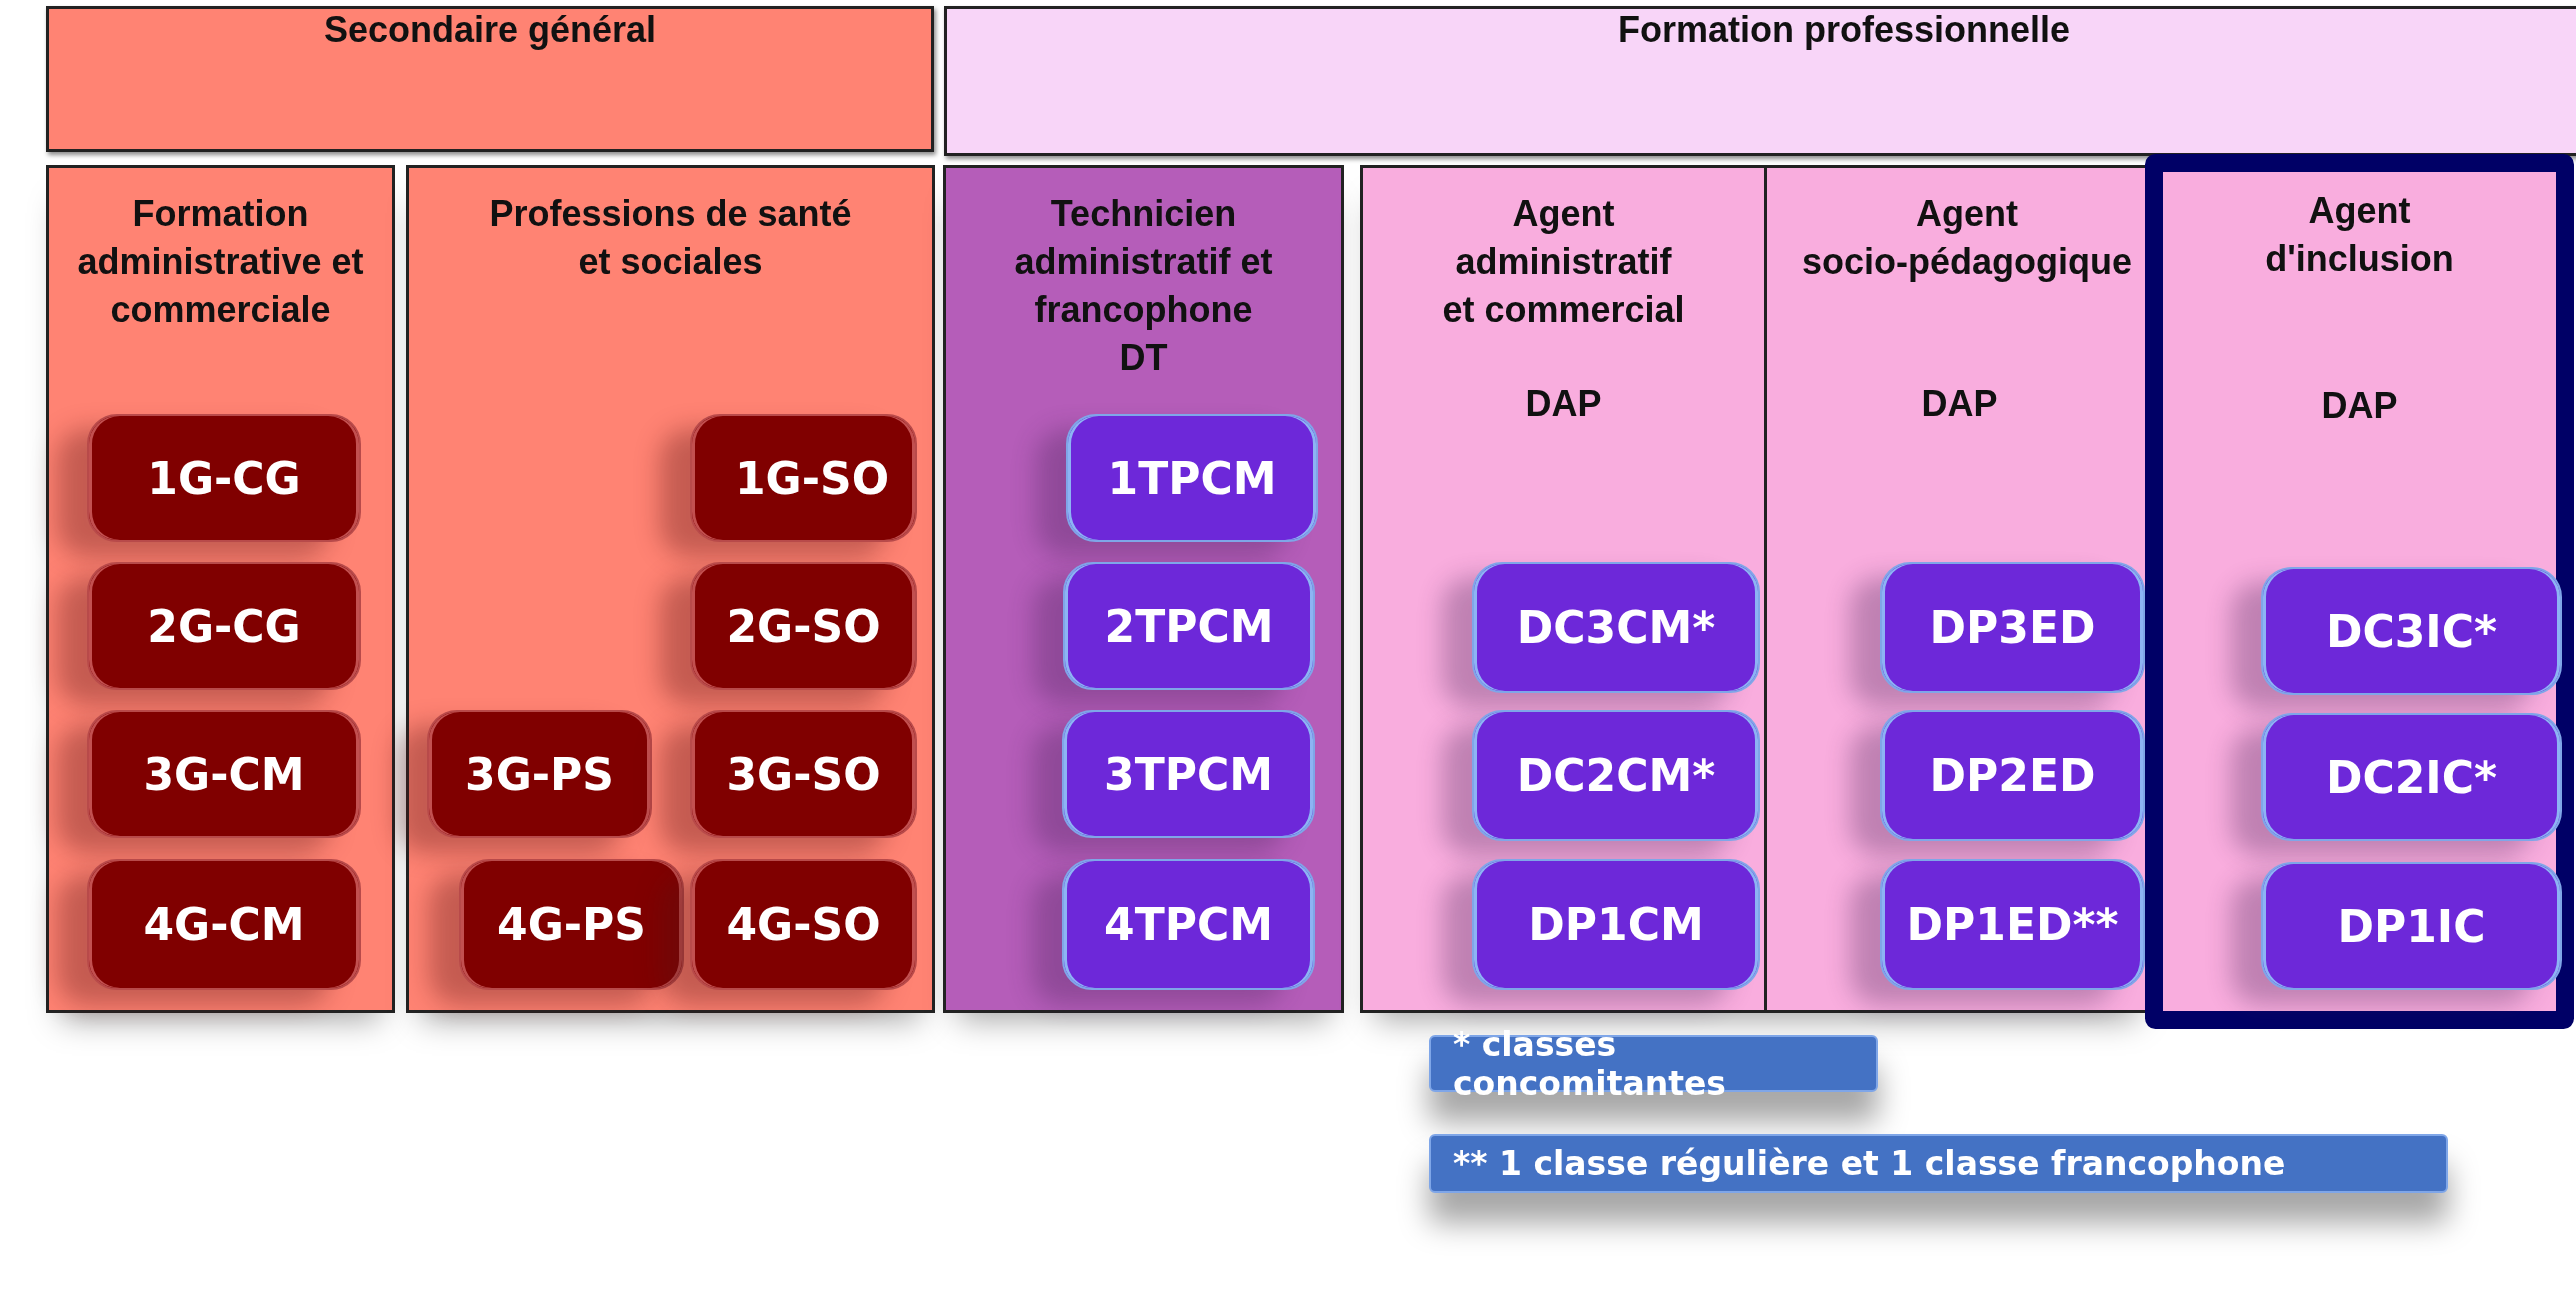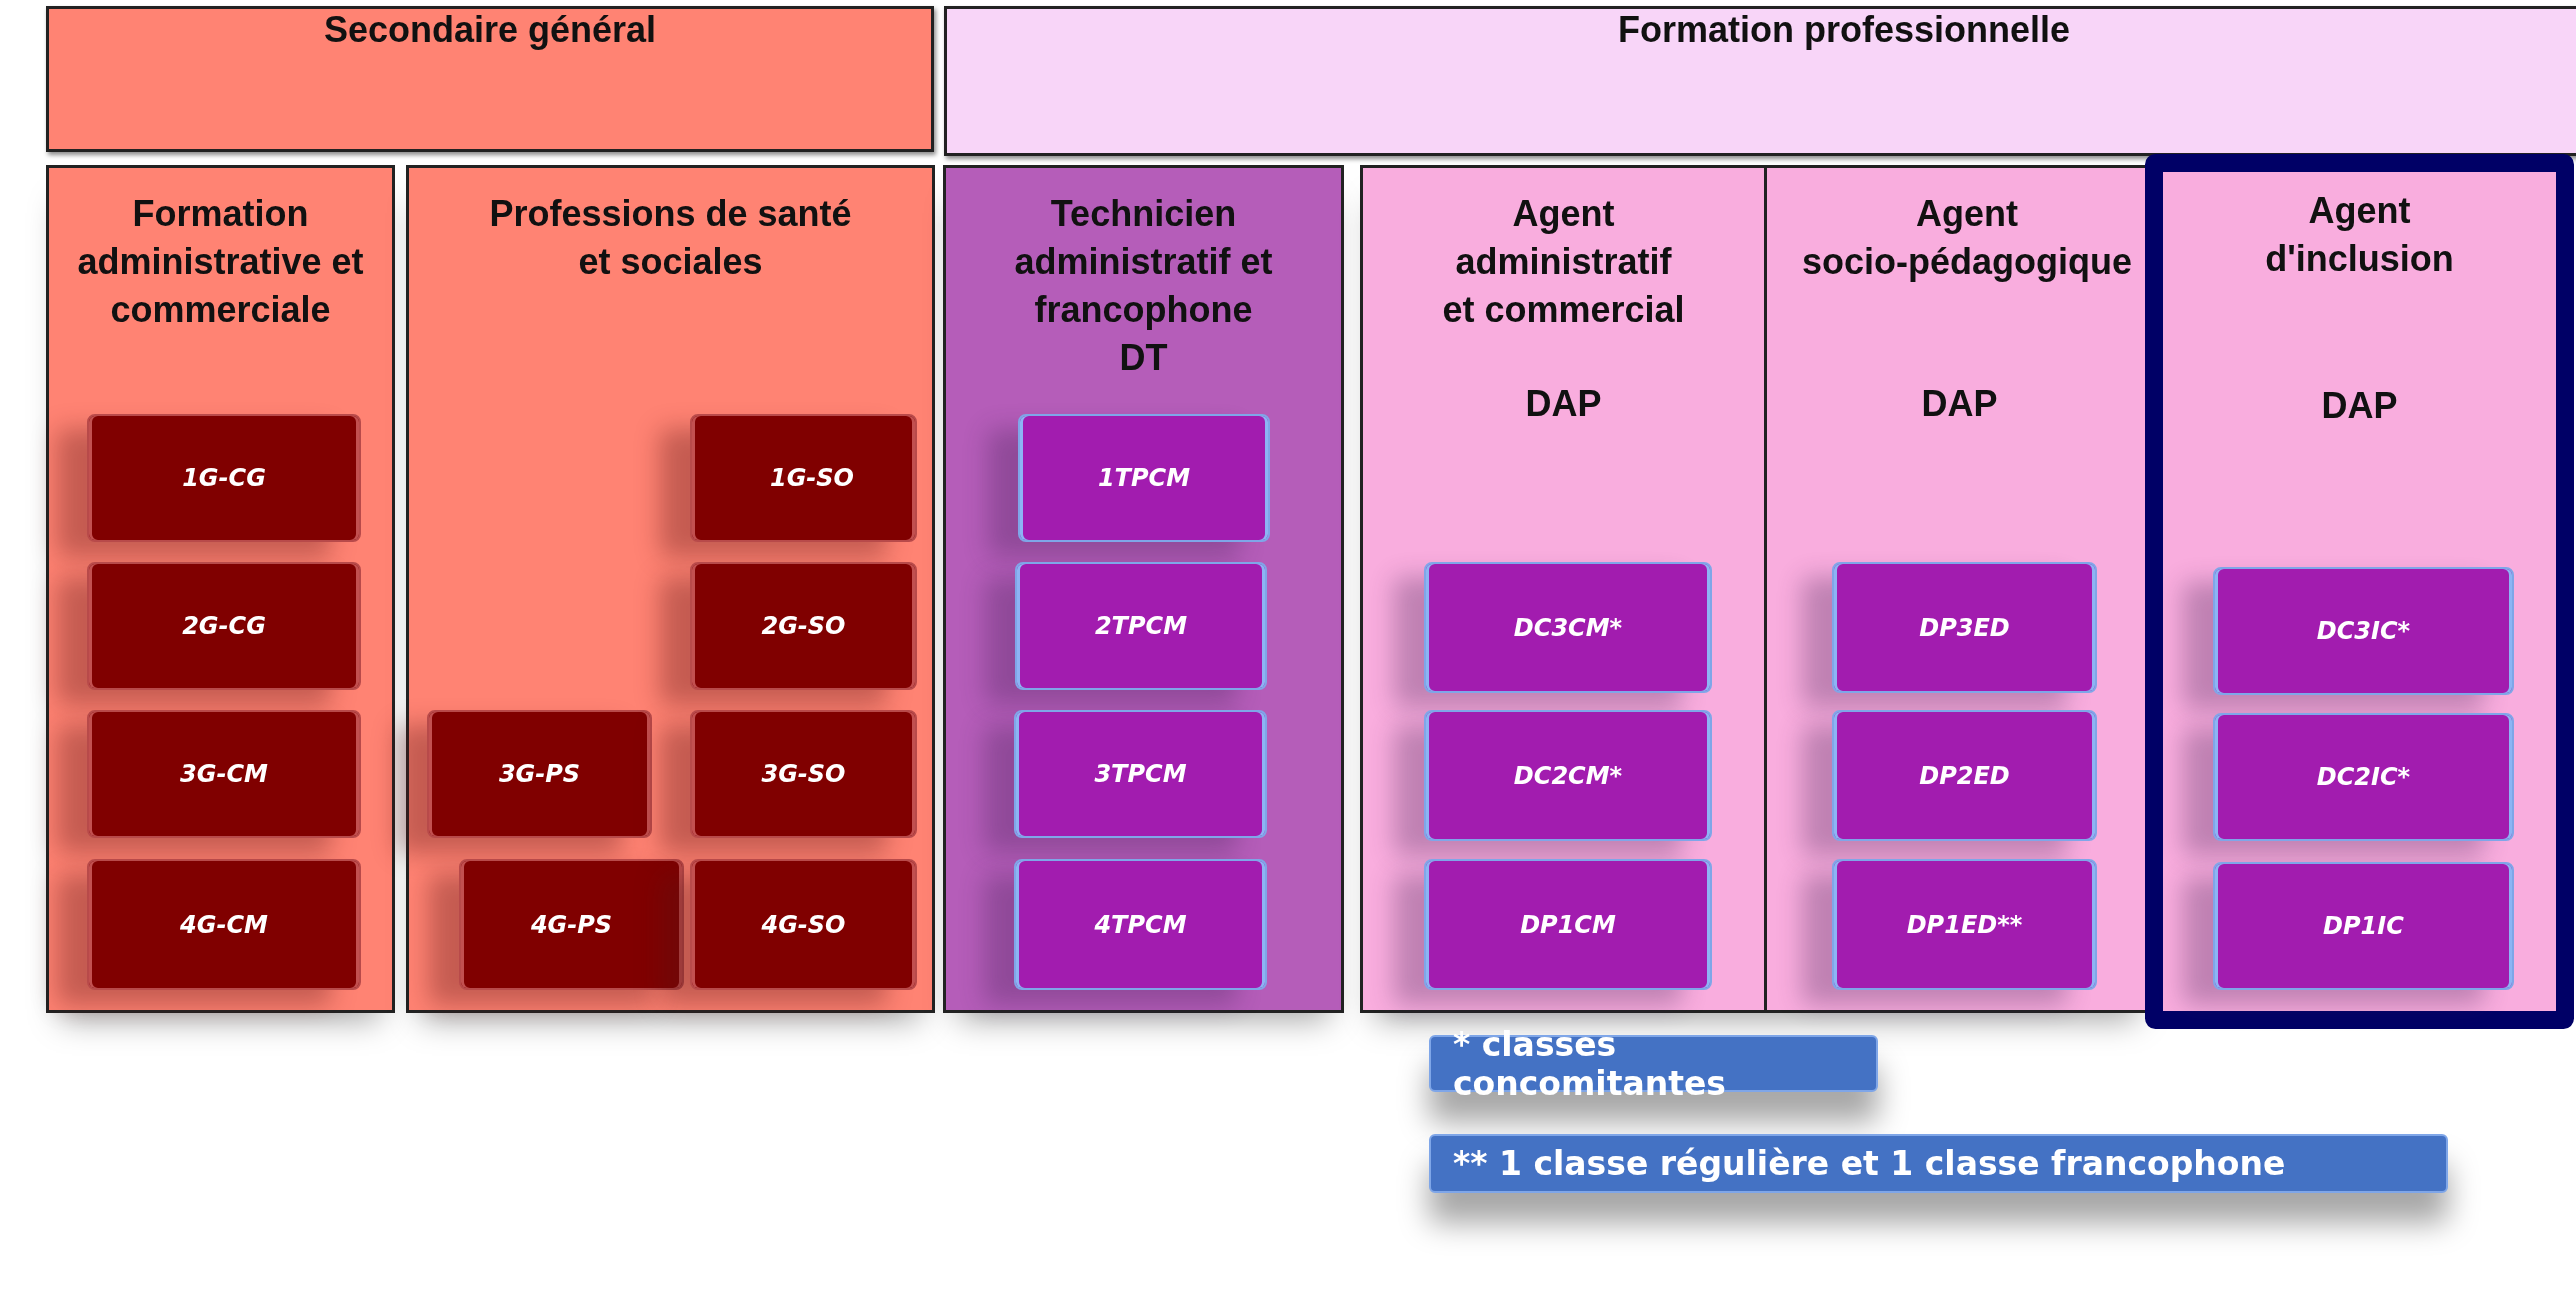--- a/index.html
+++ b/index.html
@@ -7,29 +7,29 @@
          font-family:"Liberation Sans", sans-serif; }
   .abs { position:absolute; box-sizing:border-box; }
   .hdr { border:3px solid #222; display:flex; align-items:flex-start; justify-content:center;
          font-weight:bold; font-size:36px; color:#111;
          box-shadow: 2.2px 3px 4.4px rgba(0,0,0,0.45); }
   .col { border:3px solid #222; box-shadow: 0 22px 30px -15px rgba(0,0,0,0.35); }
   .col-title { position:absolute; left:0; right:0; text-align:center; font-weight:bold;
                font-size:36px; line-height:48px; color:#111; white-space:pre-line; }
   .dap { position:absolute; left:0; right:0; text-align:center; font-weight:bold;
          font-size:36px; color:#111; }
-  .btn { position:absolute; box-sizing:border-box; border-radius:8px;
+  .btn { position:absolute; box-sizing:border-box; border-radius:30px;
          display:flex; align-items:center; justify-content:center;
-         font-family:"DejaVu Sans", sans-serif; font-weight:bold; font-size:24px;
+         font-family:"DejaVu Sans", sans-serif; font-weight:bold; font-size:44px;
          color:#ffffff; cursor:pointer;
-         box-shadow: -22px 15px 22px rgba(0,0,0,0.28); font-style: italic; }
+         box-shadow: -22px 15px 22px rgba(0,0,0,0.28); }
   .btn.red { background:#800000; border:2.2px solid #b84a4a;
              box-shadow: inset 3px 0 0 #c25050, inset -3px 0 0 #c25050, -30px 15px 25px rgba(90,20,20,0.35); }
-  .btn.blue { background:#a21caf; border:2.2px solid #7fa6e8;
-              box-shadow: inset 3px 0 0 #8db4f4, inset -3px 0 0 #8db4f4, -30px 15px 25px rgba(60,30,80,0.30); }
+  .btn.blue { background:#6d28d9; border:2.2px solid #7fa6e8;
+              box-shadow: inset 3px 0 0 #8db4f4, inset -3px 0 0 #8db4f4, -30px 15px 25px rgba(60,30,80,0.30); margin-left: 48px; }
   .note { position:absolute; box-sizing:border-box; background:#4472C4; color:#fff;
           border:2.2px solid #7fa6e8; border-radius:6px;
           font-family:"DejaVu Sans", sans-serif; font-weight:bold; font-size:33px;
           display:flex; align-items:center; padding-left:22px;
           box-shadow: 0 30px 30px rgba(0,0,0,0.35); }
   .divider { position:absolute; top:0; bottom:0; width:3px; background:#222; }
 </style>
 </head>
 <body>
 

